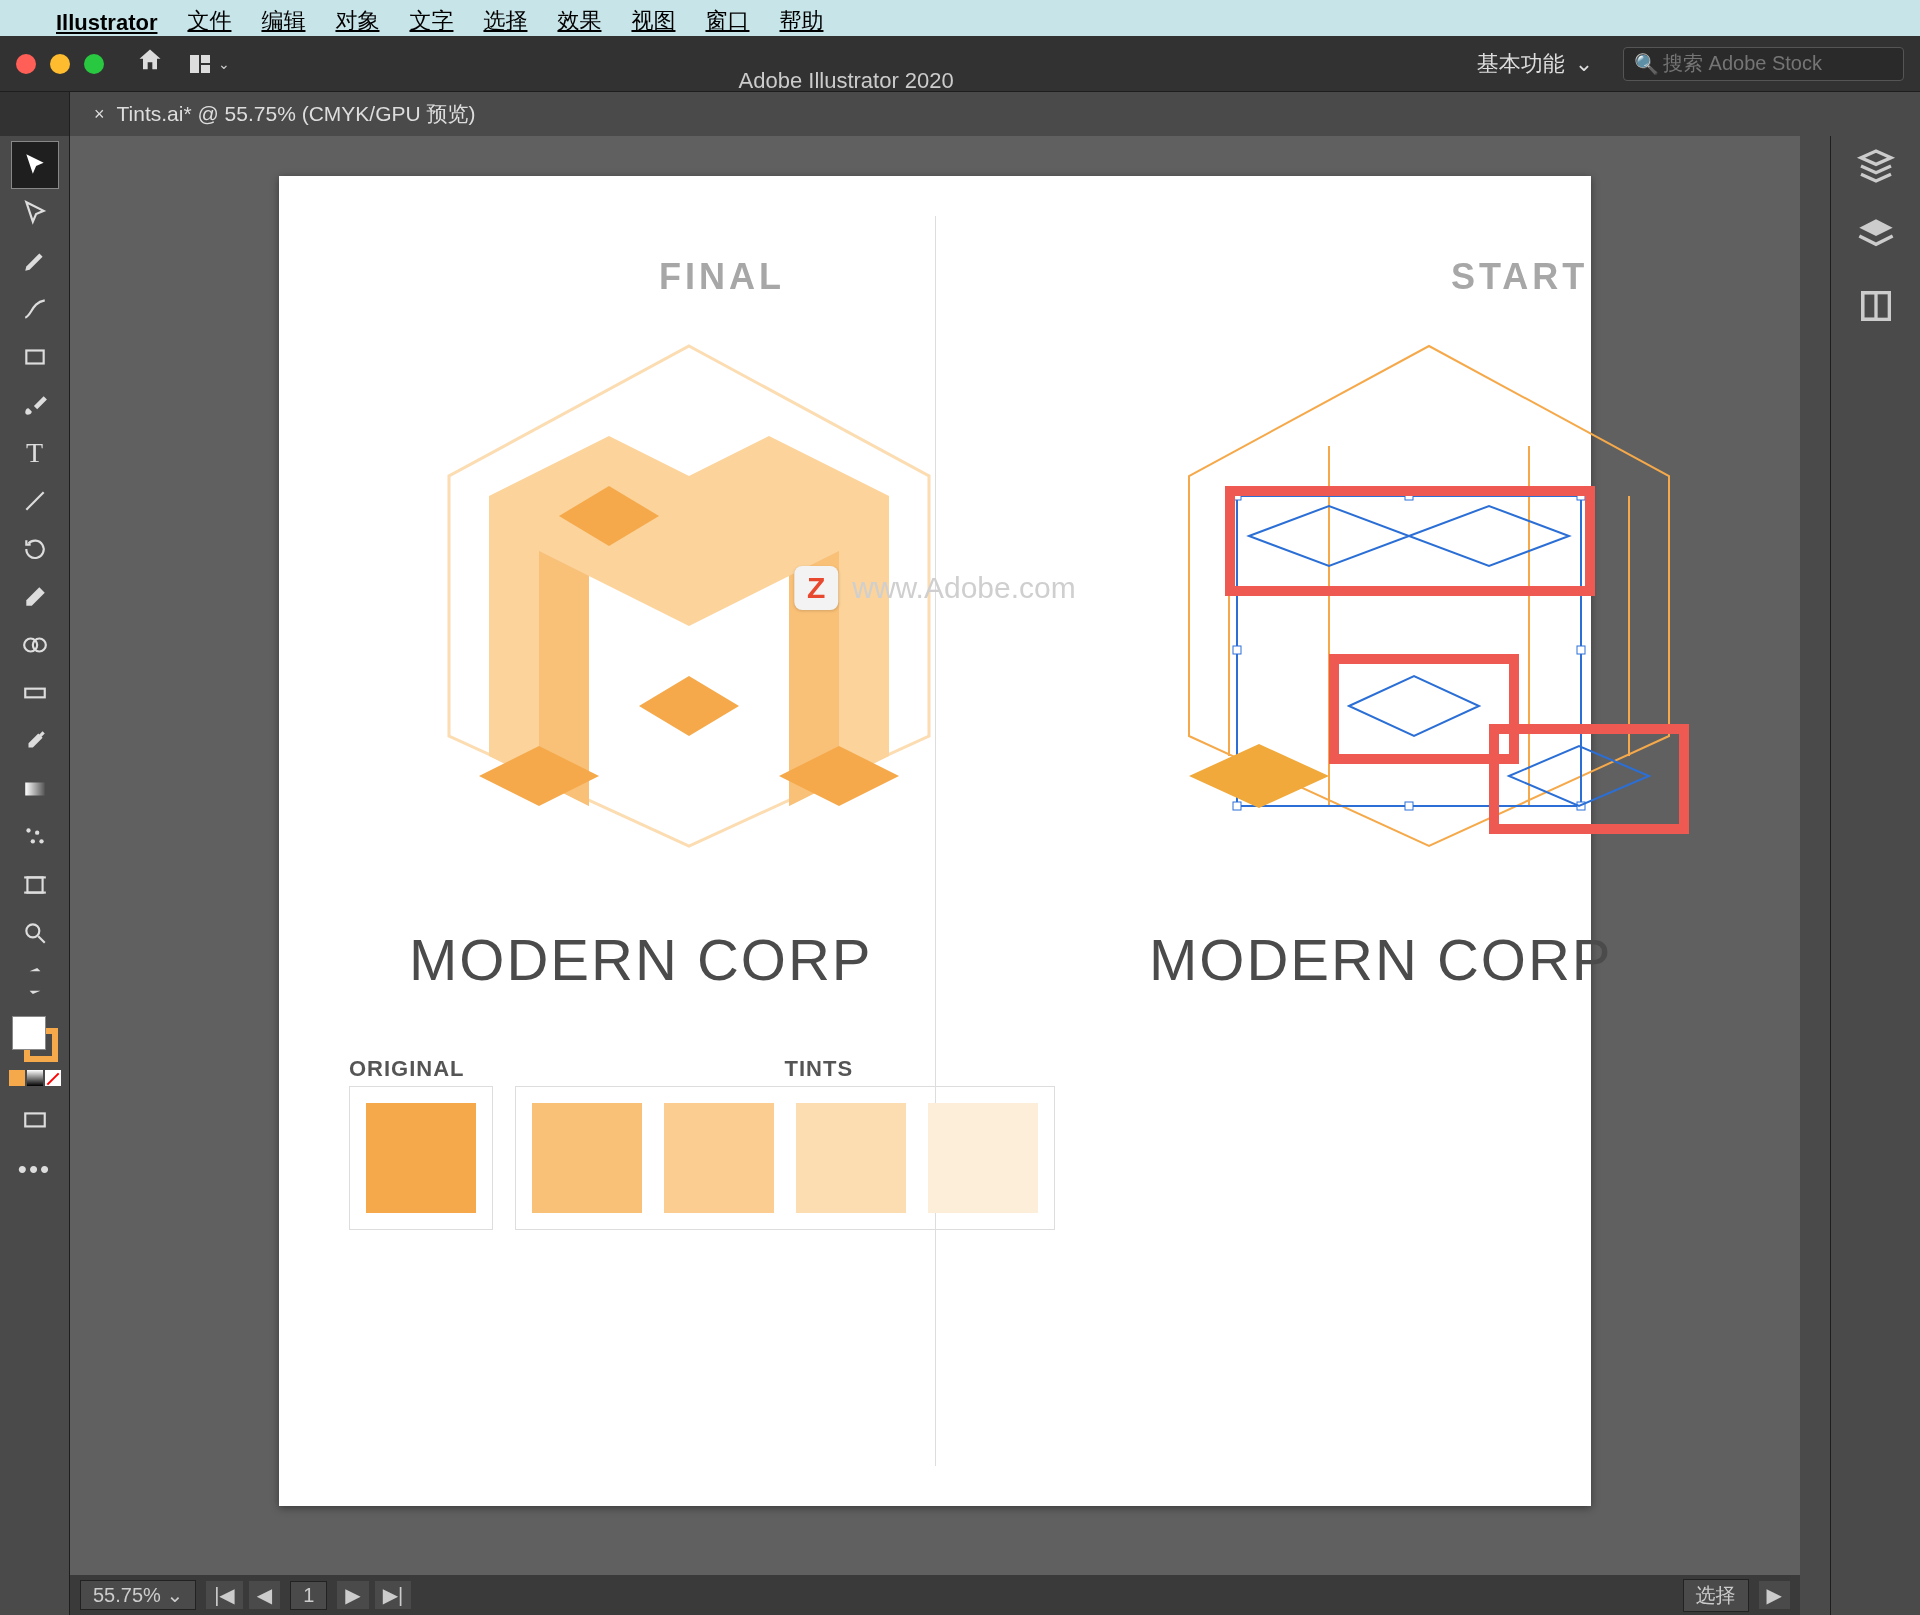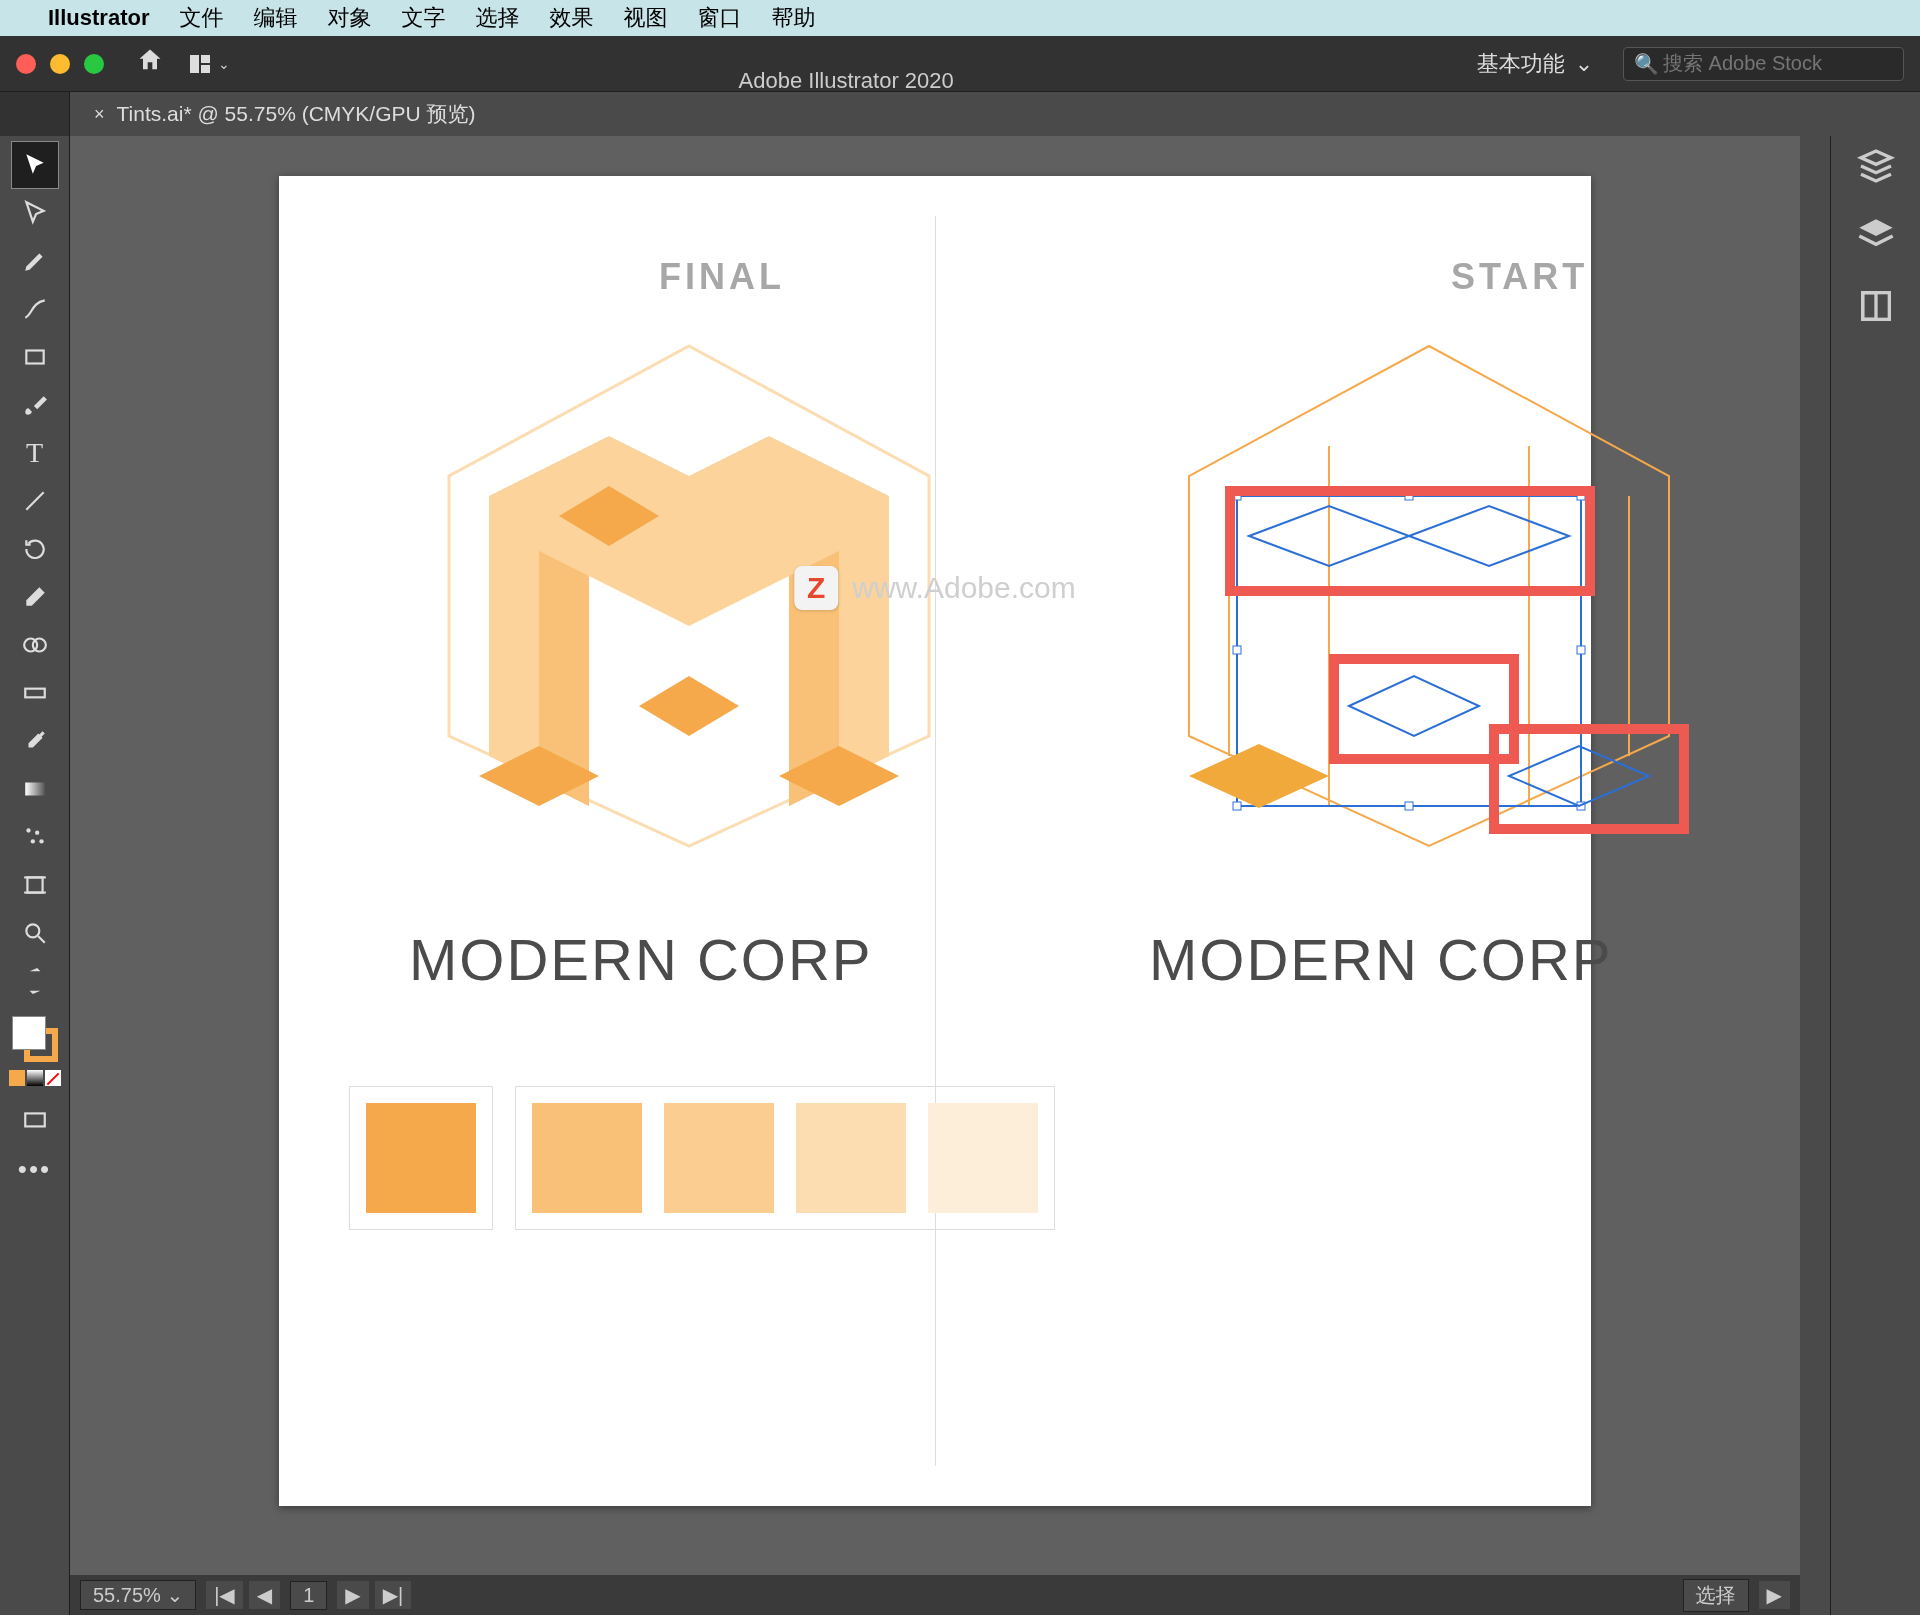--- a/index.html
+++ b/index.html
@@ -1,19 +1,19 @@
 <!DOCTYPE html>
 <html><head>
   <meta charset="utf-8">
   <style>
     * { margin: 0; padding: 0; box-sizing: border-box; font-family: -apple-system, "Helvetica Neue", Arial, sans-serif; }
     body { background: #c7e4e8; width: 1920px; height: 1615px; overflow: hidden; }
 
     
-    .mac-menubar { height: 36px; background: #c7e4e8; display: flex; align-items: center; padding: 0 18px; gap: 30px; font-size: 22px; }
+    .mac-menubar { height: 36px; background: #c7e4e8; display: flex; align-items: flex-end; padding: 0 26px; gap: 30px; font-size: 22px; text-decoration: underline; }
     .mac-menubar .apple { font-size: 26px; }
     .mac-menubar .app { font-weight: 700; }
     .mac-menubar .item { cursor: default; }
 
     
     .ai-window { position: absolute; left: 0; top: 36px; width: 1920px; height: 1579px; background: #323232; }
     .titlebar { height: 56px; background: #323232; display: flex; align-items: center; padding: 0 16px; gap: 16px; border-bottom: 1px solid #1e1e1e; }
     .traffic { display: flex; gap: 14px; }
     .traffic .dot { width: 20px; height: 20px; border-radius: 50%; }
     .dot.red { background: #ff5f57; } .dot.yellow { background: #febc2e; } .dot.green { background: #28c840; }
@@ -329,20 +329,24 @@
           </svg>
           
           <div class="redbox" style="left:76px; top:150px; width:370px; height:110px"></div>
           <div class="redbox" style="left:180px; top:318px; width:190px; height:110px"></div>
           <div class="redbox" style="left:340px; top:388px; width:200px; height:110px"></div>
         </div>
 
         <div class="brand-text brand-left">MODERN CORP</div>
         <div class="brand-text brand-right">MODERN CORP</div>
 
+        <div class="swatch-labels">
+          <span>ORIGINAL</span>
+          <span class="tints-label">TINTS</span>
+        </div>
         <div class="swatches">
           <div class="swatch-group">
             <div class="sw" style="background:#f5a94a"></div>
           </div>
           <div class="swatch-group">
             <div class="sw" style="background:#f9c077"></div>
             <div class="sw" style="background:#fbcd91"></div>
             <div class="sw" style="background:#fcdcb1"></div>
             <div class="sw" style="background:#fdeed9"></div>
           </div>

